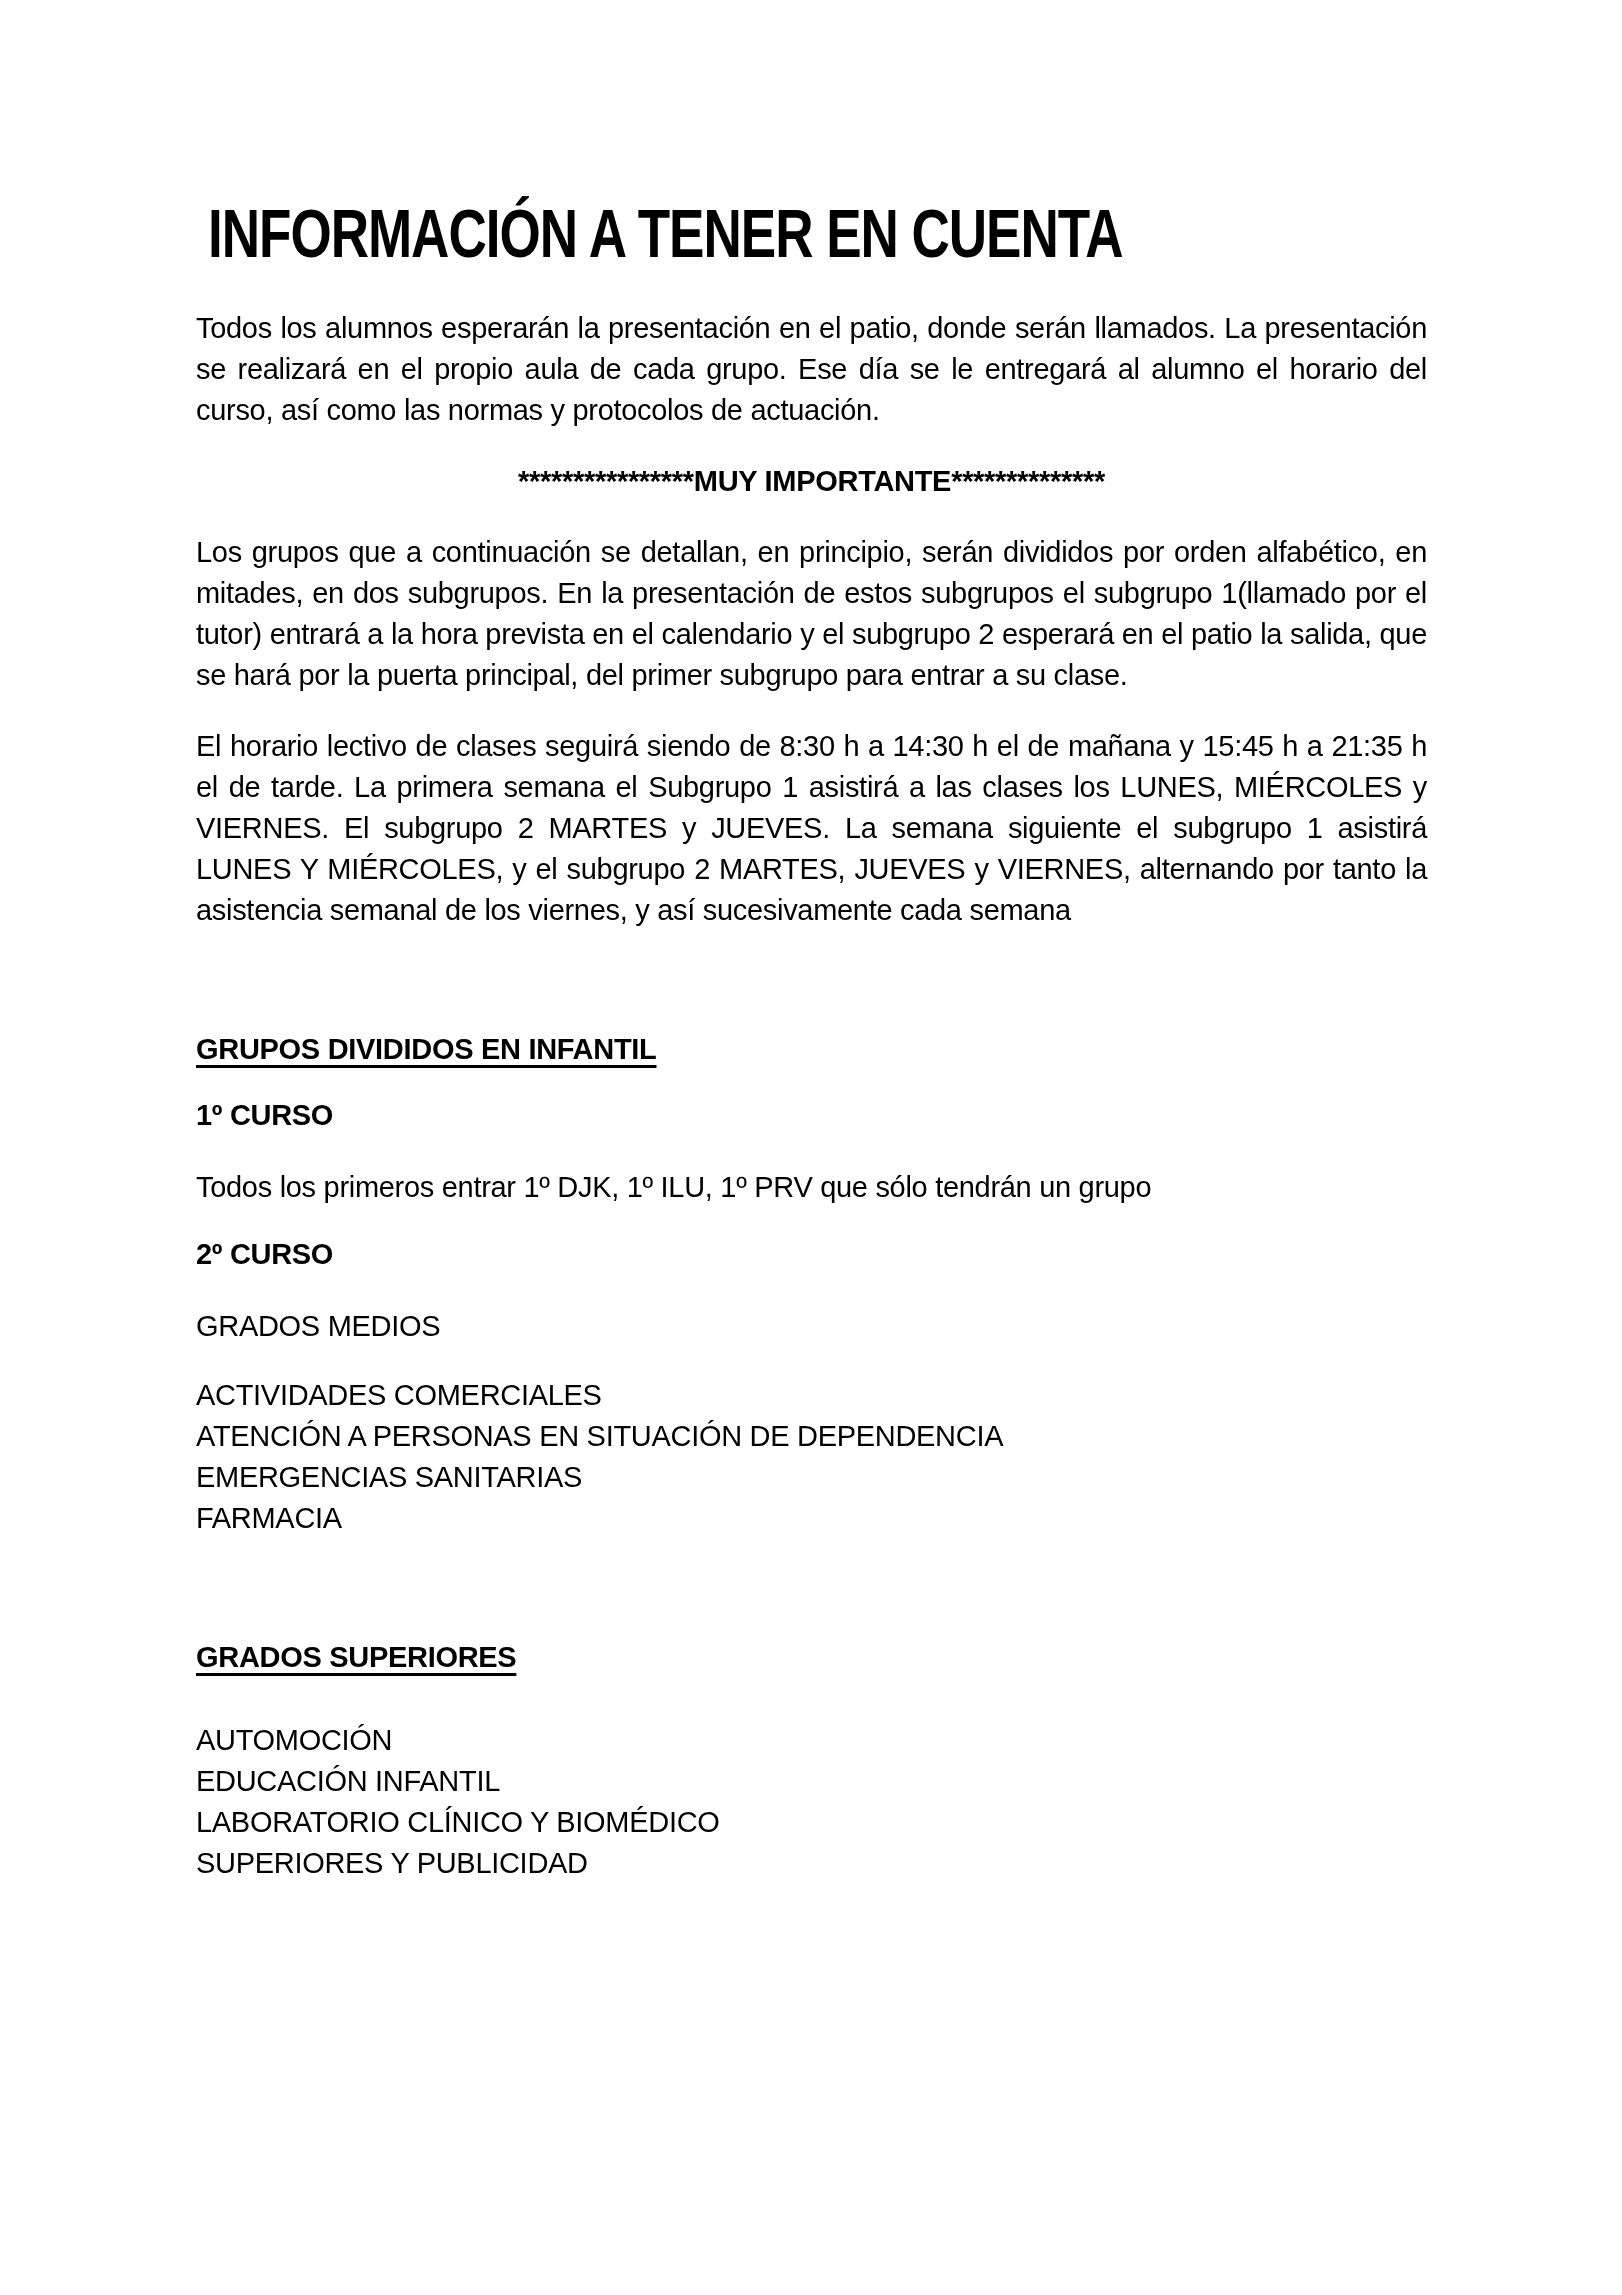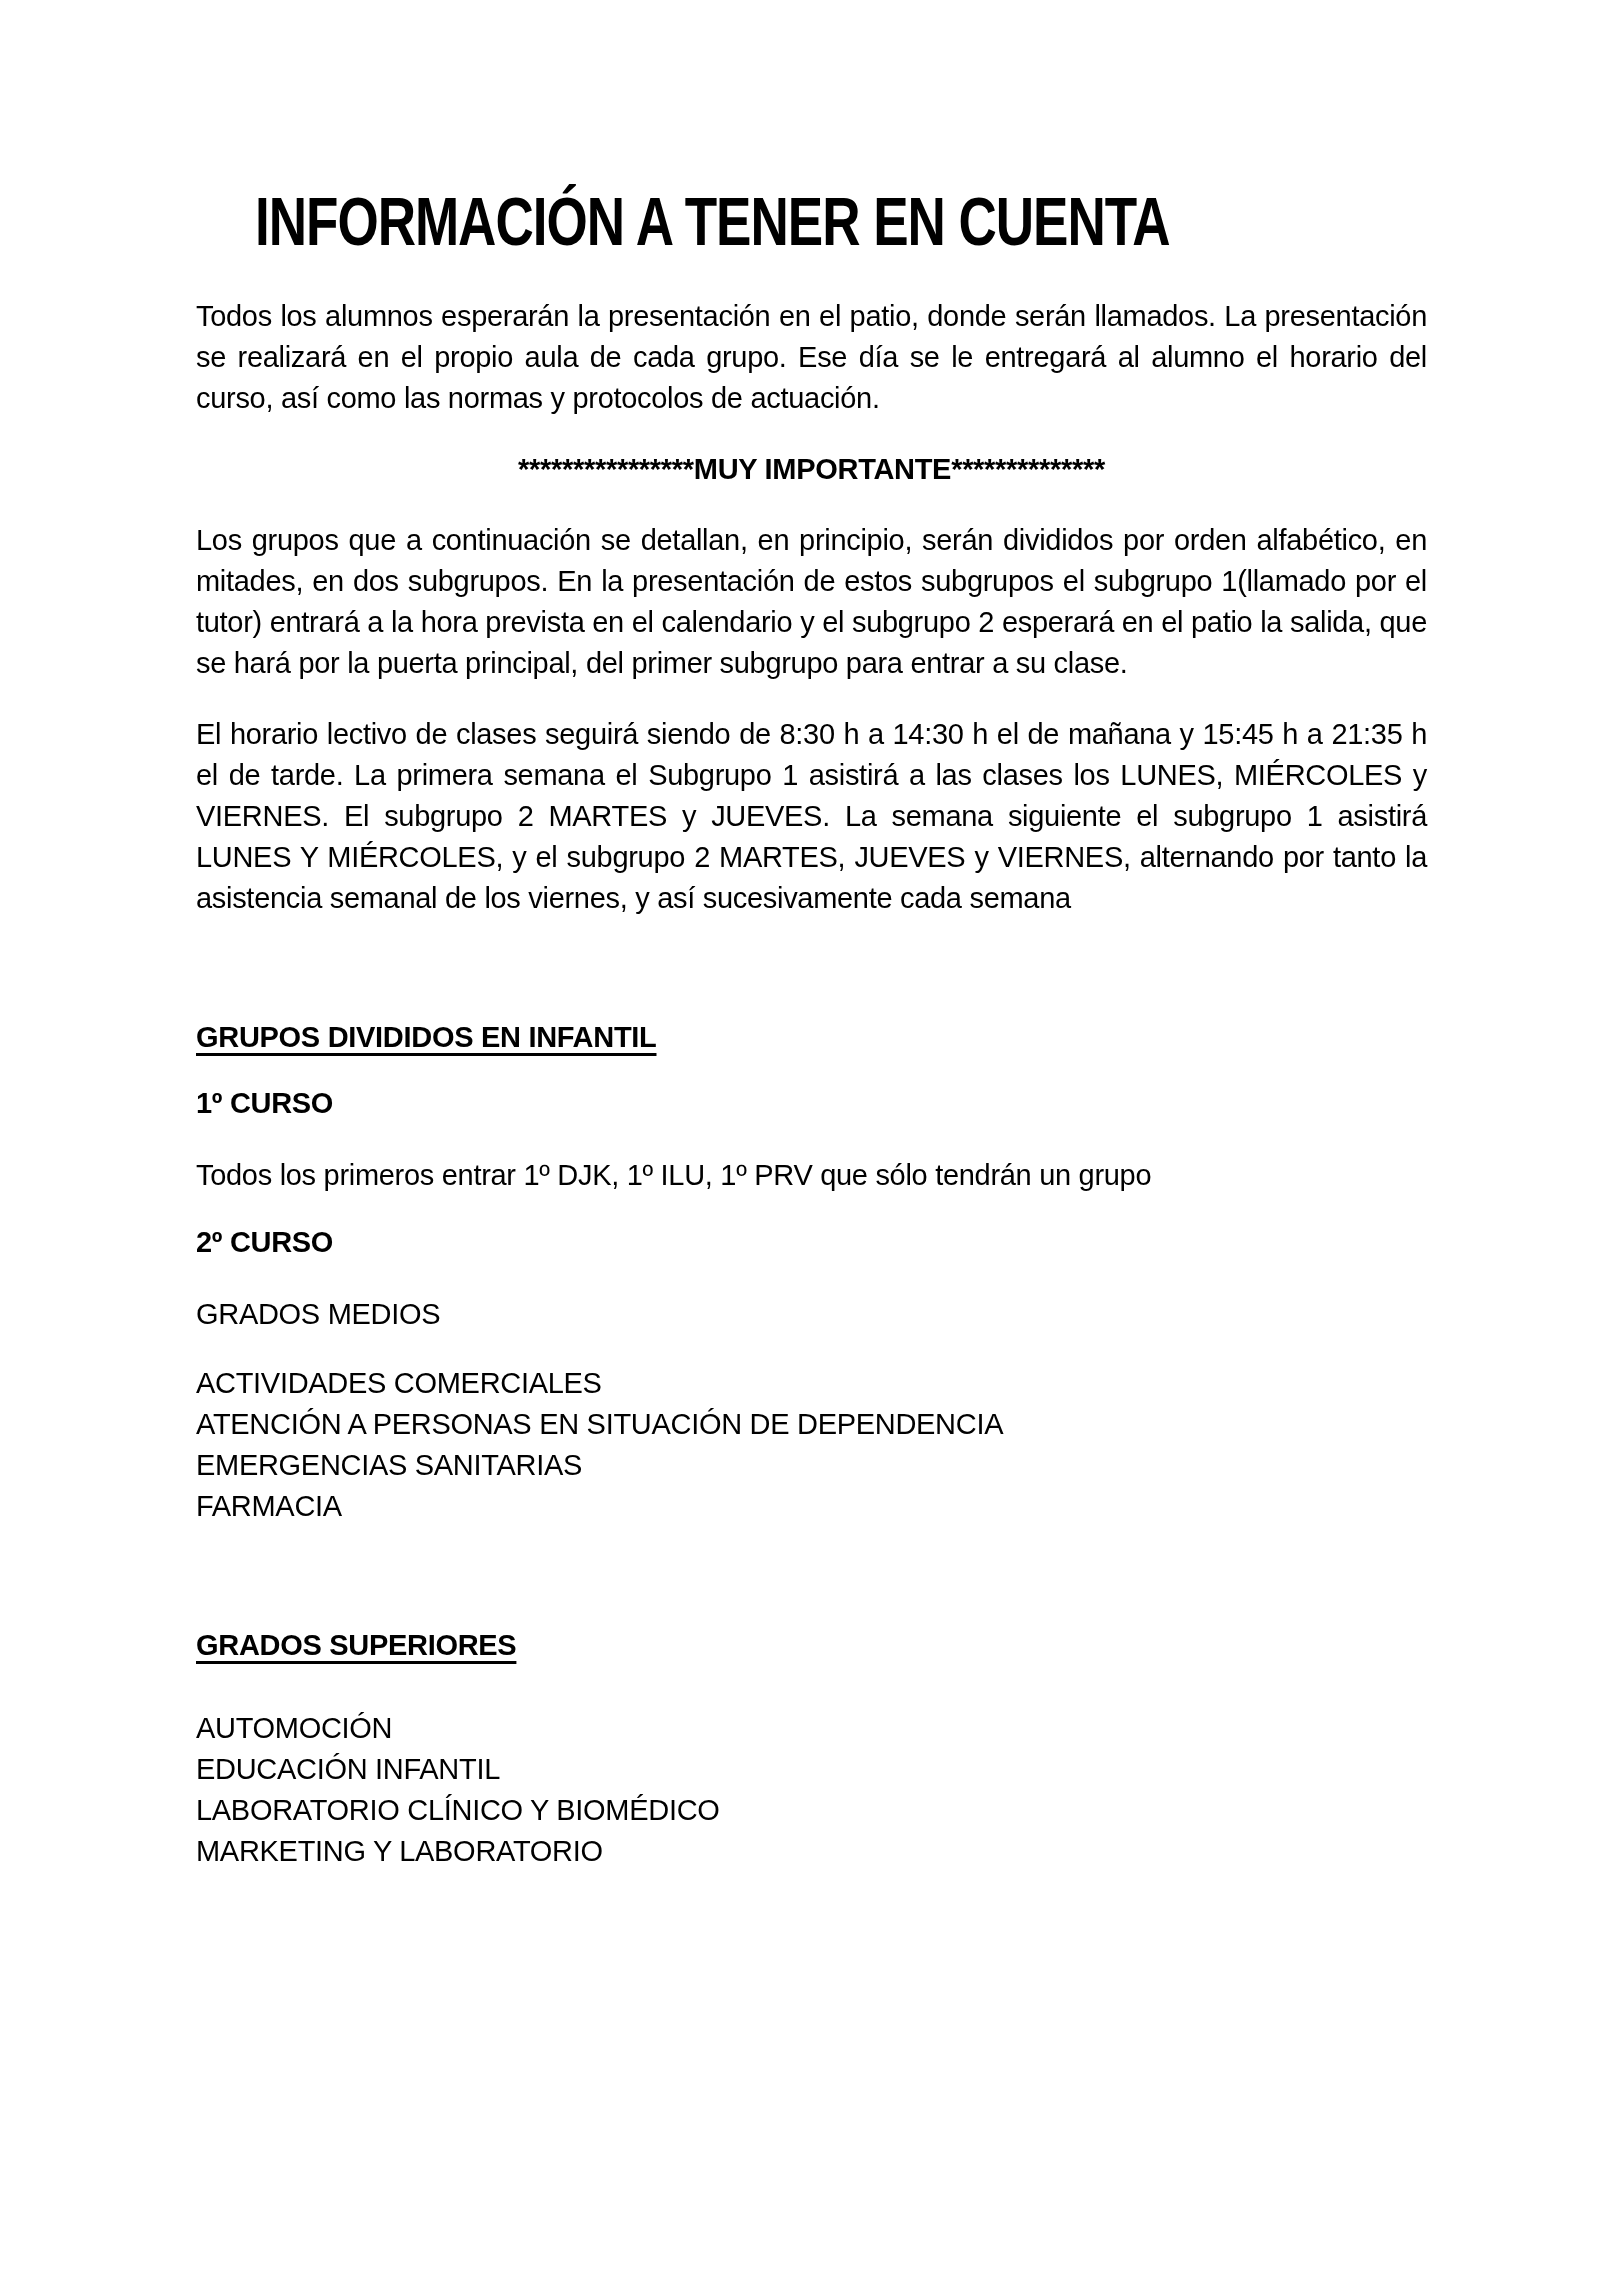--- a/index.html
+++ b/index.html
@@ -20,22 +20,21 @@
     line-height: 41px;
     letter-spacing: -0.3px;
     overflow: hidden;
   }
   .doc-title {
     font-size: 68px;
     line-height: 71px;
     font-weight: bold;
     letter-spacing: -1.3px;
     white-space: nowrap;
-    margin: 0;
-    text-align: right;
+    margin: 12px;
   }
   .doc-title .squeeze {
     display: inline-block;
     transform: scaleX(0.78);
     transform-origin: left center;
   }
   .para {
     text-align: justify;
     margin: 30px 0 0 0;
   }
@@ -112,17 +111,17 @@
     <div class="list-line">EMERGENCIAS SANITARIAS</div>
     <div class="list-line">FARMACIA</div>
   </div>
 
   <p class="section-heading superiores"><span class="underlined">GRADOS SUPERIORES</span></p>
 
   <div class="course-list superiores">
     <div class="list-line">AUTOMOCIÓN</div>
     <div class="list-line">EDUCACIÓN INFANTIL</div>
     <div class="list-line">LABORATORIO CLÍNICO Y BIOMÉDICO</div>
-    <div class="list-line">MARKETING Y LABORATORIO</div>
+    <div class="list-line">SUPERIORES Y PUBLICIDAD</div>
   </div>
 
 </div>
 
 
 </body></html>

